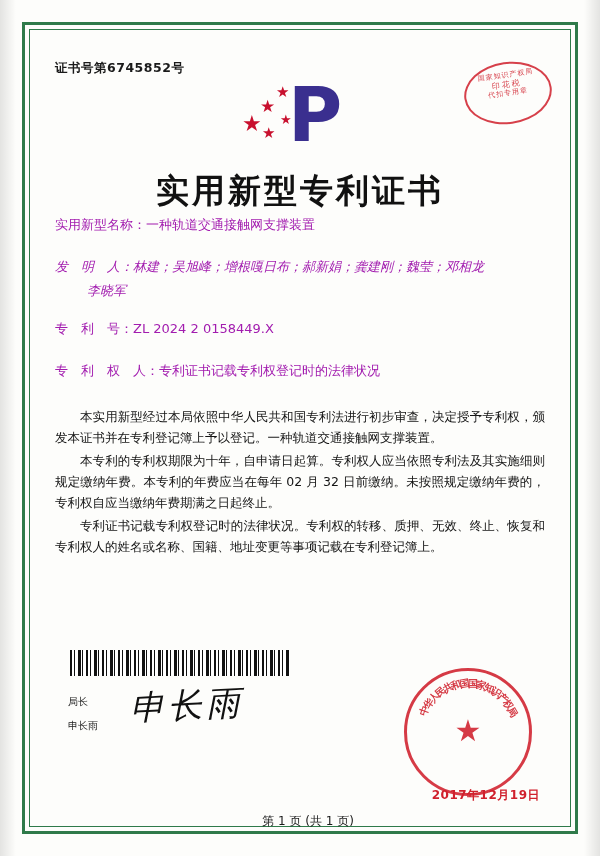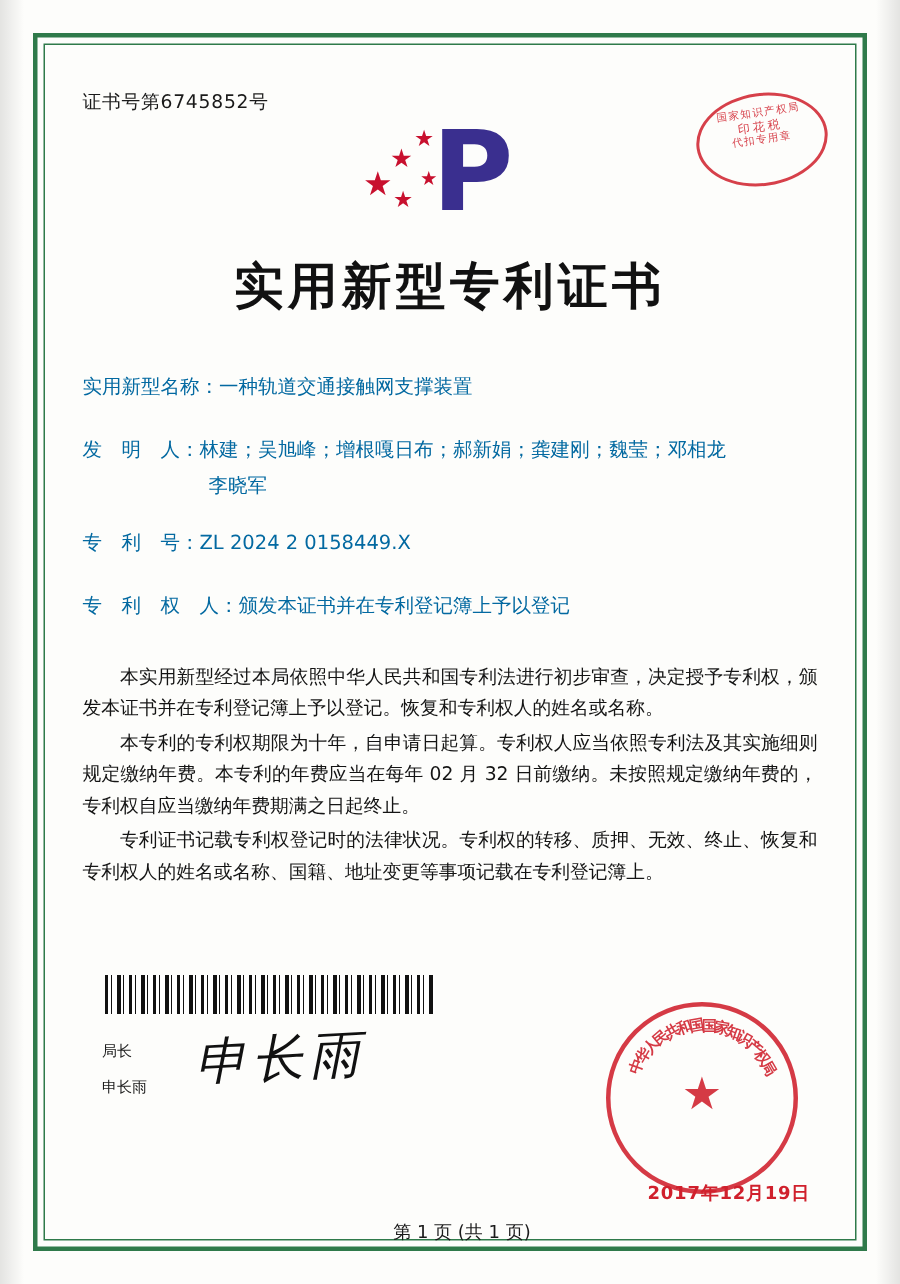--- a/index.html
+++ b/index.html
@@ -44,20 +44,21 @@
     position: absolute;
     left: 55px;
     top: 60px;
     width: 490px;
   }
   .cert-no {
     font-size: 12.5px;
     letter-spacing: 0.5px;
     color: #1a1a1a;
     margin-bottom: 6px;
+    font-weight: bold;
   }
   
   .logo-area {
     position: absolute;
     left: 238px;
     top: 78px;
     width: 120px;
     height: 78px;
   }
   .logo-p {
@@ -105,41 +106,41 @@
   .seal-top .l2 { letter-spacing: 2px; font-size: 8px; }
   .seal-top .l3 { letter-spacing: 1px; }
 
   .title {
     text-align: center;
     font-size: 33px;
     font-weight: bold;
     letter-spacing: 3px;
     color: #111;
     margin-top: 92px;
-    margin-bottom: 34px;
     font-family: "DejaVu Sans", "Liberation Sans", sans-serif;
   }
   .field {
     font-size: 13px;
     line-height: 22px;
     margin-bottom: 20px;
-    color: #0369a1;
+    color: #a21caf;
   }
   .field .label {
     display: inline-block;
   }
   .field .value {
     display: inline;
   }
   .field.inventors {
     margin-bottom: 16px;
+    font-style: italic;
   }
   .inv-cont {
     display: block;
-    margin-left: 84px;
+    margin-left: 32px;
     margin-top: 2px;
   }
   .body-text {
     font-size: 12.5px;
     line-height: 21px;
     text-align: justify;
     margin-top: 24px;
     color: #141414;
   }
   .body-text p {
@@ -282,26 +283,26 @@
       <span class="label">发　明　人：</span><span class="value">林建；吴旭峰；增根嘎日布；郝新娟；龚建刚；魏莹；邓相龙</span>
       <span class="inv-cont">李晓军</span>
     </div>
 
     <div class="field">
       <span class="label">专　利　号：</span><span class="value">ZL 2024 2 0158449.X</span>
     </div>
 
 
     <div class="field">
-      <span class="label">专　利　权　人：</span><span class="value">颁发本证书并在专利登记簿上予以登记</span>
+      <span class="label">专　利　权　人：</span><span class="value">专利证书记载专利权登记时的法律状况</span>
     </div>
 
 
     <div class="body-text">
-      <p>本实用新型经过本局依照中华人民共和国专利法进行初步审查，决定授予专利权，颁发本证书并在专利登记簿上予以登记。恢复和专利权人的姓名或名称。</p>
+      <p>本实用新型经过本局依照中华人民共和国专利法进行初步审查，决定授予专利权，颁发本证书并在专利登记簿上予以登记。一种轨道交通接触网支撑装置。</p>
       <p>本专利的专利权期限为十年，自申请日起算。专利权人应当依照专利法及其实施细则规定缴纳年费。本专利的年费应当在每年 02 月 32 日前缴纳。未按照规定缴纳年费的，专利权自应当缴纳年费期满之日起终止。</p>
       <p>专利证书记载专利权登记时的法律状况。专利权的转移、质押、无效、终止、恢复和专利权人的姓名或名称、国籍、地址变更等事项记载在专利登记簿上。</p>
     </div>
   </div>
 
   <div class="barcode"></div>
 
   <div class="sig-block">
     <div>局长</div>
     <div>申长雨</div>

